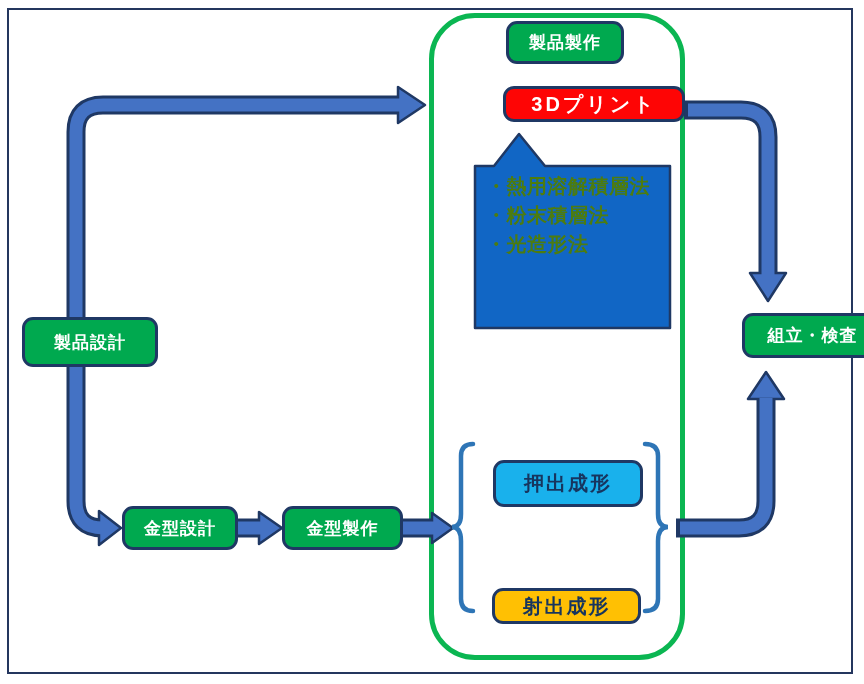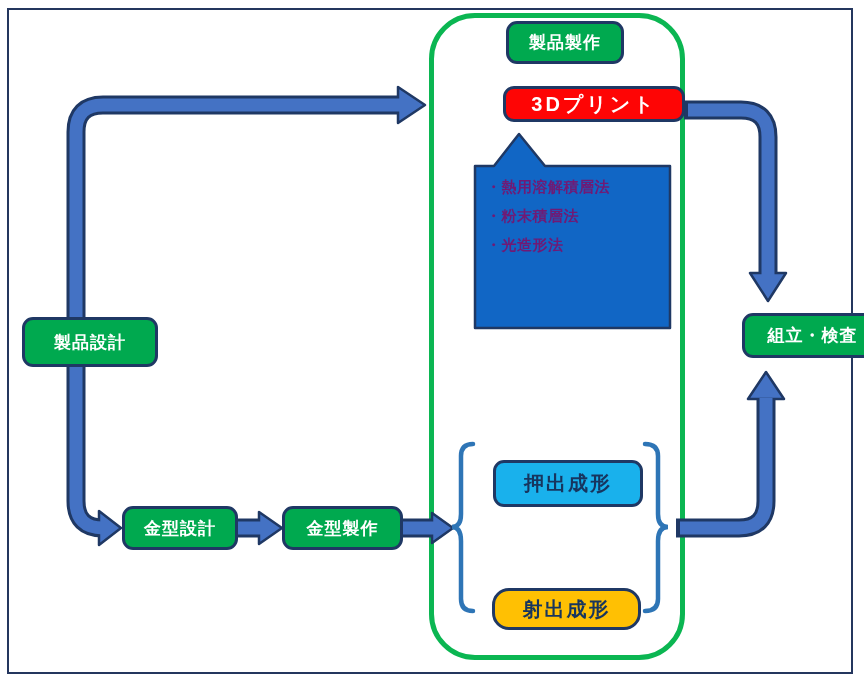--- a/index.html
+++ b/index.html
@@ -26,25 +26,25 @@
   .node.green{background:#00A94F;color:#ffffff;font-size:17px;}
   .node.red{background:#FE0505;color:#ffffff;font-size:20px;letter-spacing:3px;}
   .node.cyan{background:#19B1EC;color:#17355E;font-size:20px;letter-spacing:2px;margin-top:35px;}
   .node.gold{background:#FFC003;color:#17355E;font-size:20px;letter-spacing:2px;}
   #n-product-design{left:22px;top:317px;width:136px;height:50px;}
   #n-mold-design{left:122px;top:506px;width:116px;height:44px;}
   #n-mold-making{left:282px;top:506px;width:121px;height:44px;}
   #n-product-making{left:506px;top:21px;width:118px;height:43px;}
   #n-print3d{left:470px;top:86px;width:182px;height:36px;margin-left:33px;}
   #n-extrusion{left:493px;top:425px;width:150px;height:47px;}
-  #n-injection{left:492px;top:588px;width:149px;height:42px;border-radius:17px;}
+  #n-injection{left:492px;top:588px;width:149px;height:36px;}
   #n-assembly{left:702px;top:313px;width:141px;height:45px;margin-left:40px;}
   .callout-text{
     position:absolute;left:486px;top:172px;width:180px;
-    color:#701a75;font-weight:bold;font-size:15px;line-height:29px;
+    color:#4d7c0f;font-weight:bold;font-size:20px;line-height:29px;
     letter-spacing:0.5px;white-space:nowrap;
   }
 </style>
 </head>
 <body>
 
 <div class="frame"></div>
 
 <div class="container-green"></div>
 

